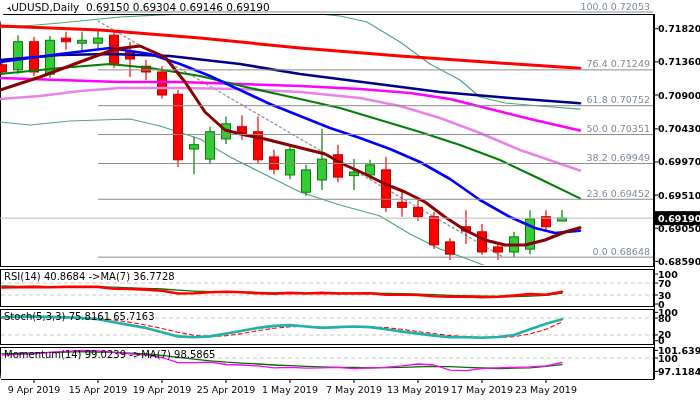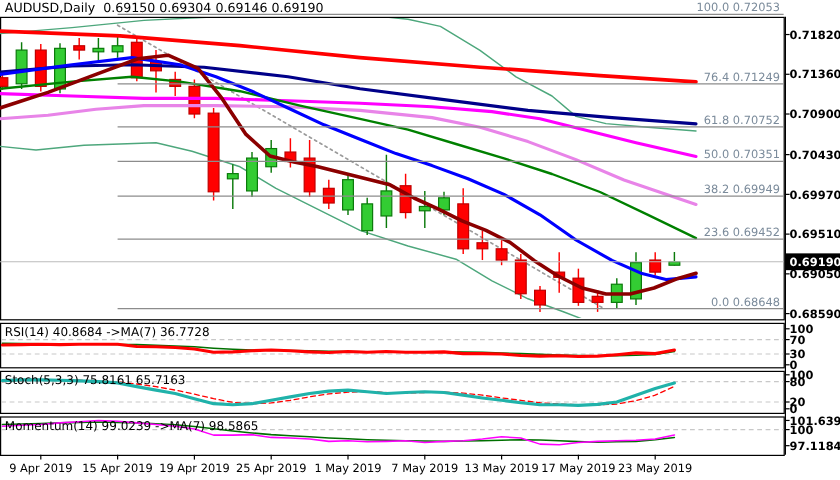--- a/index.html
+++ b/index.html
@@ -1,17 +1,17 @@
 <!DOCTYPE html>
 <html><head>
 <meta charset="utf-8">
 <style>
   html,body{margin:0;padding:0;background:#fff;}
   .window{position:relative;width:700px;height:400px;background:#fff;overflow:hidden;
-          font-family:"DejaVu Sans","Liberation Sans",sans-serif;}
+          font-family:"DejaVu Sans","Liberation Sans",sans-serif;border-radius:27px;}
   .chart-title{position:absolute;left:4px;top:1px;font-size:10.5px;color:#000;z-index:5;white-space:pre;}
   svg text{font-family:"DejaVu Sans","Liberation Sans",sans-serif;}
 </style>
 </head>
 <body>
 
 <div class="window">
   <div class="chart-title">AUDUSD,Daily  0.69150 0.69304 0.69146 0.69190</div>
   <svg id="chart" width="700" height="400" viewBox="0 0 700 400">
       <defs>

